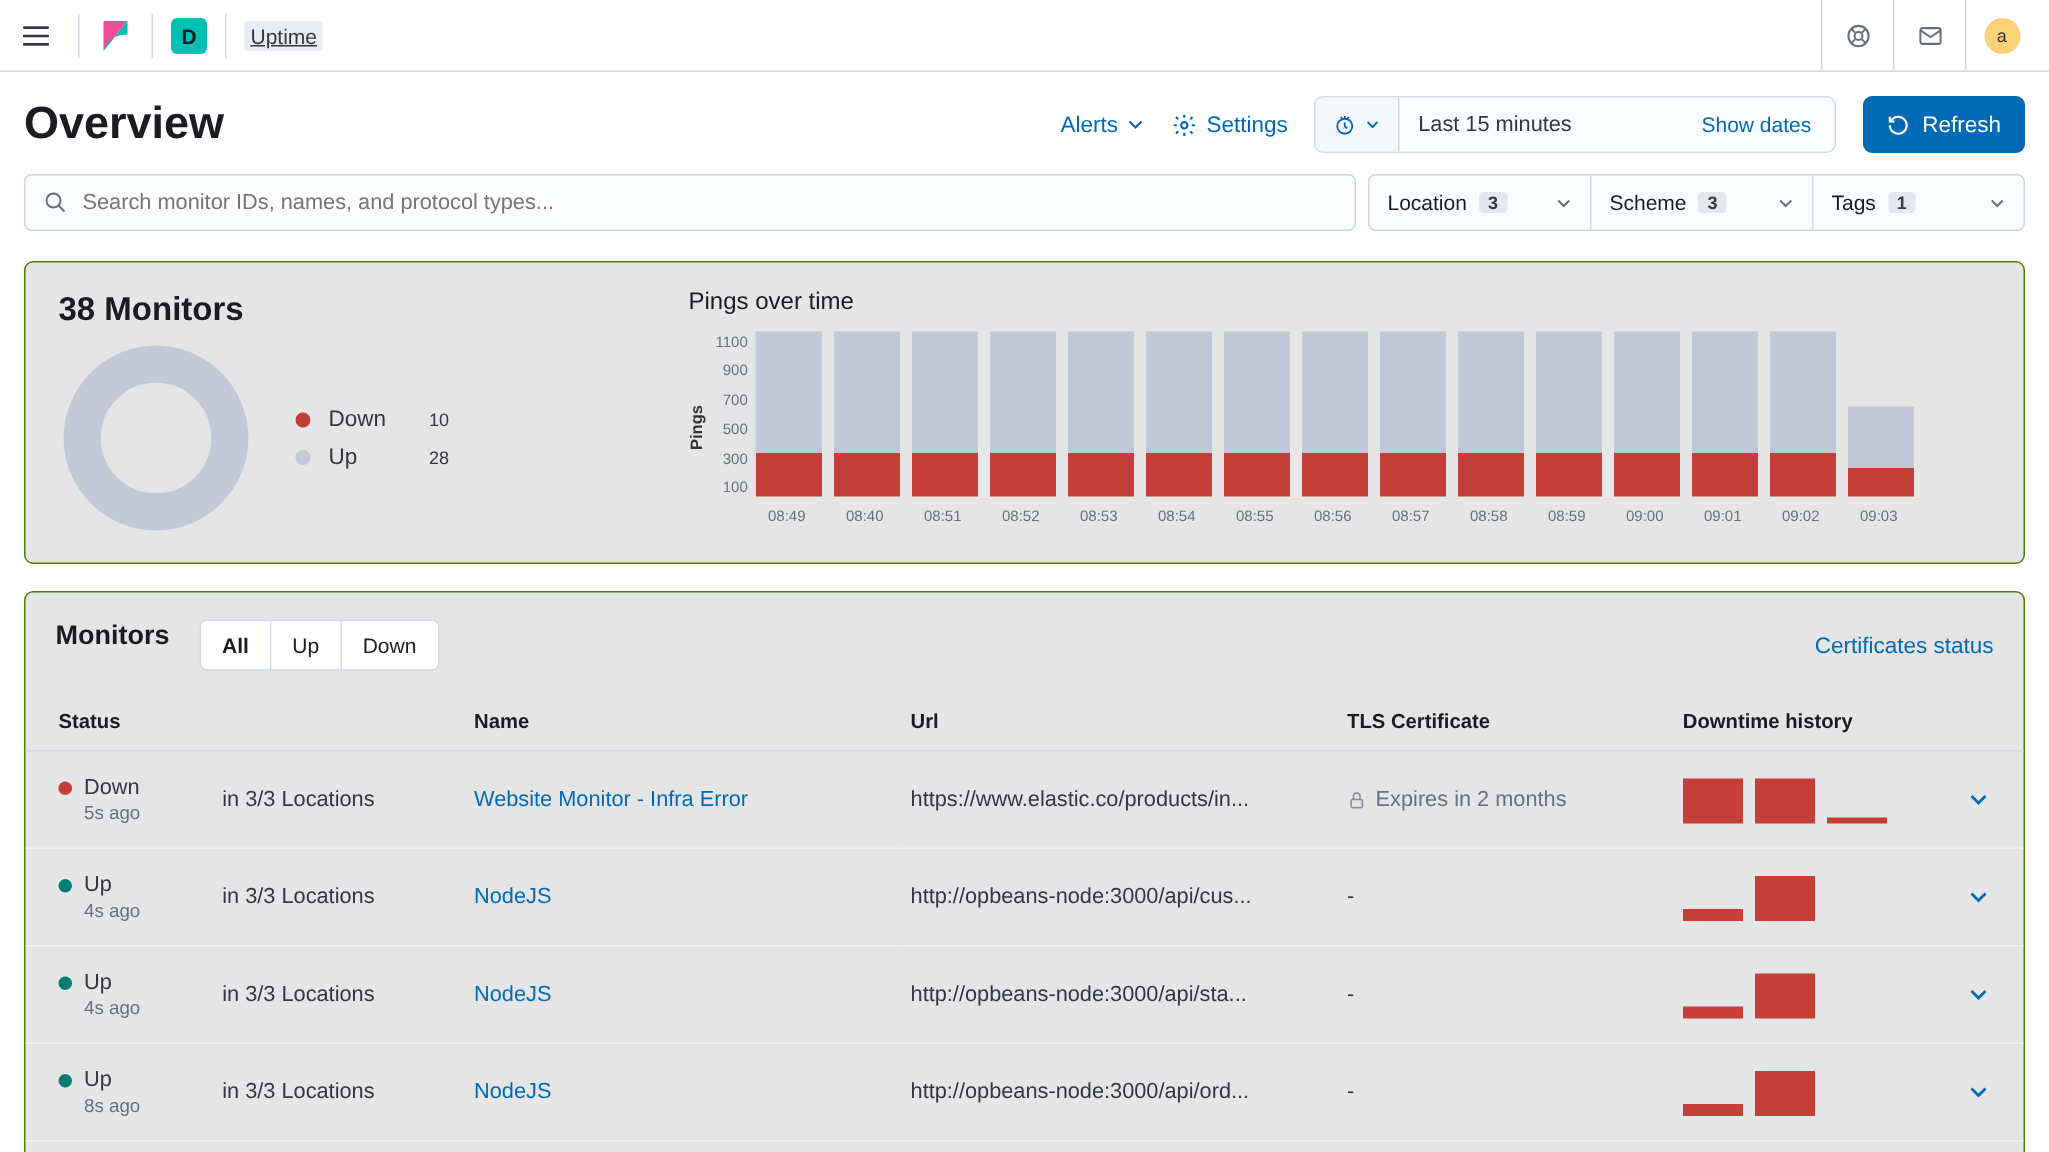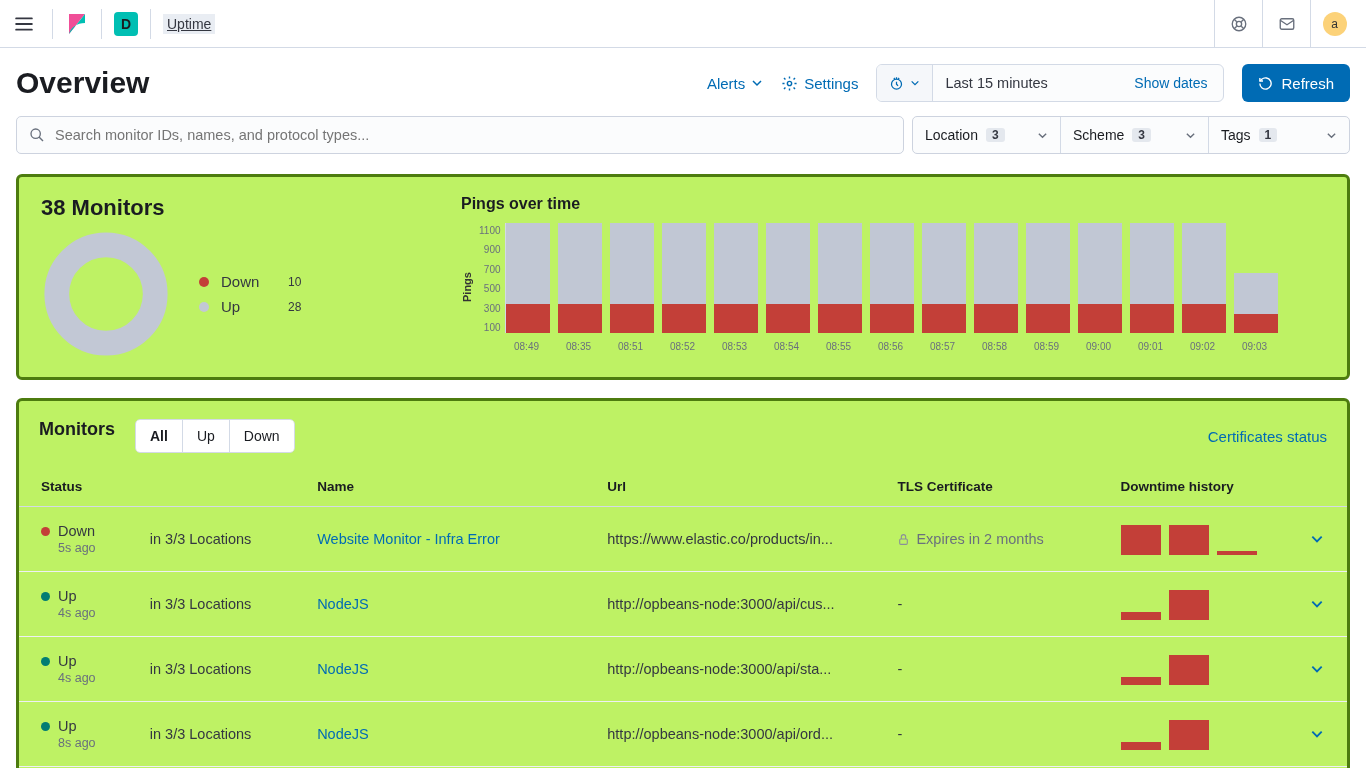--- a/index.html
+++ b/index.html
@@ -28,33 +28,33 @@
 .refresh-btn{background:#006bb4;color:#fff;height:38px;border:none;border-radius:6px;padding:0 16px;font-size:15px;font-weight:500;display:flex;align-items:center;gap:8px;cursor:pointer}
 .filters-row{display:flex;gap:8px;margin-bottom:20px}
 .search-box{flex:1;border:1px solid #cdd3df;border-radius:5px;height:38px;background:#fbfcfd;display:flex;align-items:center;padding:0 12px;gap:10px}
 .search-box svg{color:#69707d}
 .search-input{border:none;outline:none;background:transparent;flex:1;font-size:14.5px;color:#69707d}
 .facet-group{display:flex;border:1px solid #cdd3df;border-radius:5px;overflow:hidden;background:#fbfcfd;height:38px}
 .facet{display:flex;align-items:center;padding:0 12px;gap:8px;border-right:1px solid #d3dae6;cursor:pointer}
 .facet:last-child{border-right:none}
 .facet-count{background:#e4e8ee;border-radius:3px;padding:0 6px;font-size:12px;font-weight:600;color:#343741;min-width:18px;text-align:center}
 .facet-chevron{color:#69707d;margin-left:auto}
-.panel{border:3px solid #4d7c0f;border-radius:6px;padding:18px 22px;background:#bef264}
+.panel{border:1px solid #4d7c0f;border-radius:6px;padding:18px 22px;background:#e5e5e5}
 .overview-panel{display:flex;gap:40px;margin-bottom:18px}
 .monitors-block{width:380px}
 .monitors-count{font-size:22px;font-weight:700;margin-bottom:8px}
 .donut-row{display:flex;align-items:center;gap:28px;margin-top:6px}
 .donut{position:relative;width:130px;height:130px}
 .legend{font-size:15px;color:#343741}
 .legend-row{display:flex;align-items:center;gap:12px;padding:4px 0}
 .legend-dot{width:10px;height:10px;border-radius:50%}
 .legend-label{width:55px}
 .legend-val{font-size:12px}
 .chart-block{flex:1}
-.chart-title{font-size:16px;font-weight:700;margin-bottom:10px}
+.chart-title{font-size:16px;font-weight:400;margin-bottom:10px}
 .chart-area{display:flex;gap:4px}
 .y-axis-label{writing-mode:vertical-rl;transform:rotate(180deg);font-size:11px;font-weight:700;color:#333;text-align:center;margin-right:2px}
 .y-ticks{display:flex;flex-direction:column;justify-content:space-between;font-size:10px;color:#69707d;text-align:right;height:110px;padding-top:2px}
 .bars-wrap{flex:1}
 .bars{display:flex;align-items:flex-end;gap:8px;height:110px;border-left:1px solid #d3dae6}
 .bar-col{flex:1;max-width:44px;display:flex;flex-direction:column;justify-content:flex-end;height:100%}
 .bar-up{background:#c1c7d4}
 .bar-down{background:#c33f38}
 .x-ticks{display:flex;gap:8px;margin-top:8px}
 .x-tick{flex:1;max-width:44px;font-size:10px;color:#69707d;text-align:center}
@@ -295,21 +295,21 @@
                 <div class="bar-up" style="height: 73.913%;"></div>
                 <div class="bar-down" style="height: 26.087%;"></div>
               </div>
               <div class="bar-col">
                 <div class="bar-up" style="height: 37.3913%;"></div>
                 <div class="bar-down" style="height: 17.3913%;"></div>
               </div>
             </div>
           <div class="x-ticks" id="x-ticks">
               <div class="x-tick">08:49</div>
-              <div class="x-tick">08:35</div>
+              <div class="x-tick">08:40</div>
               <div class="x-tick">08:51</div>
               <div class="x-tick">08:52</div>
               <div class="x-tick">08:53</div>
               <div class="x-tick">08:54</div>
               <div class="x-tick">08:55</div>
               <div class="x-tick">08:56</div>
               <div class="x-tick">08:57</div>
               <div class="x-tick">08:58</div>
               <div class="x-tick">08:59</div>
               <div class="x-tick">09:00</div>

